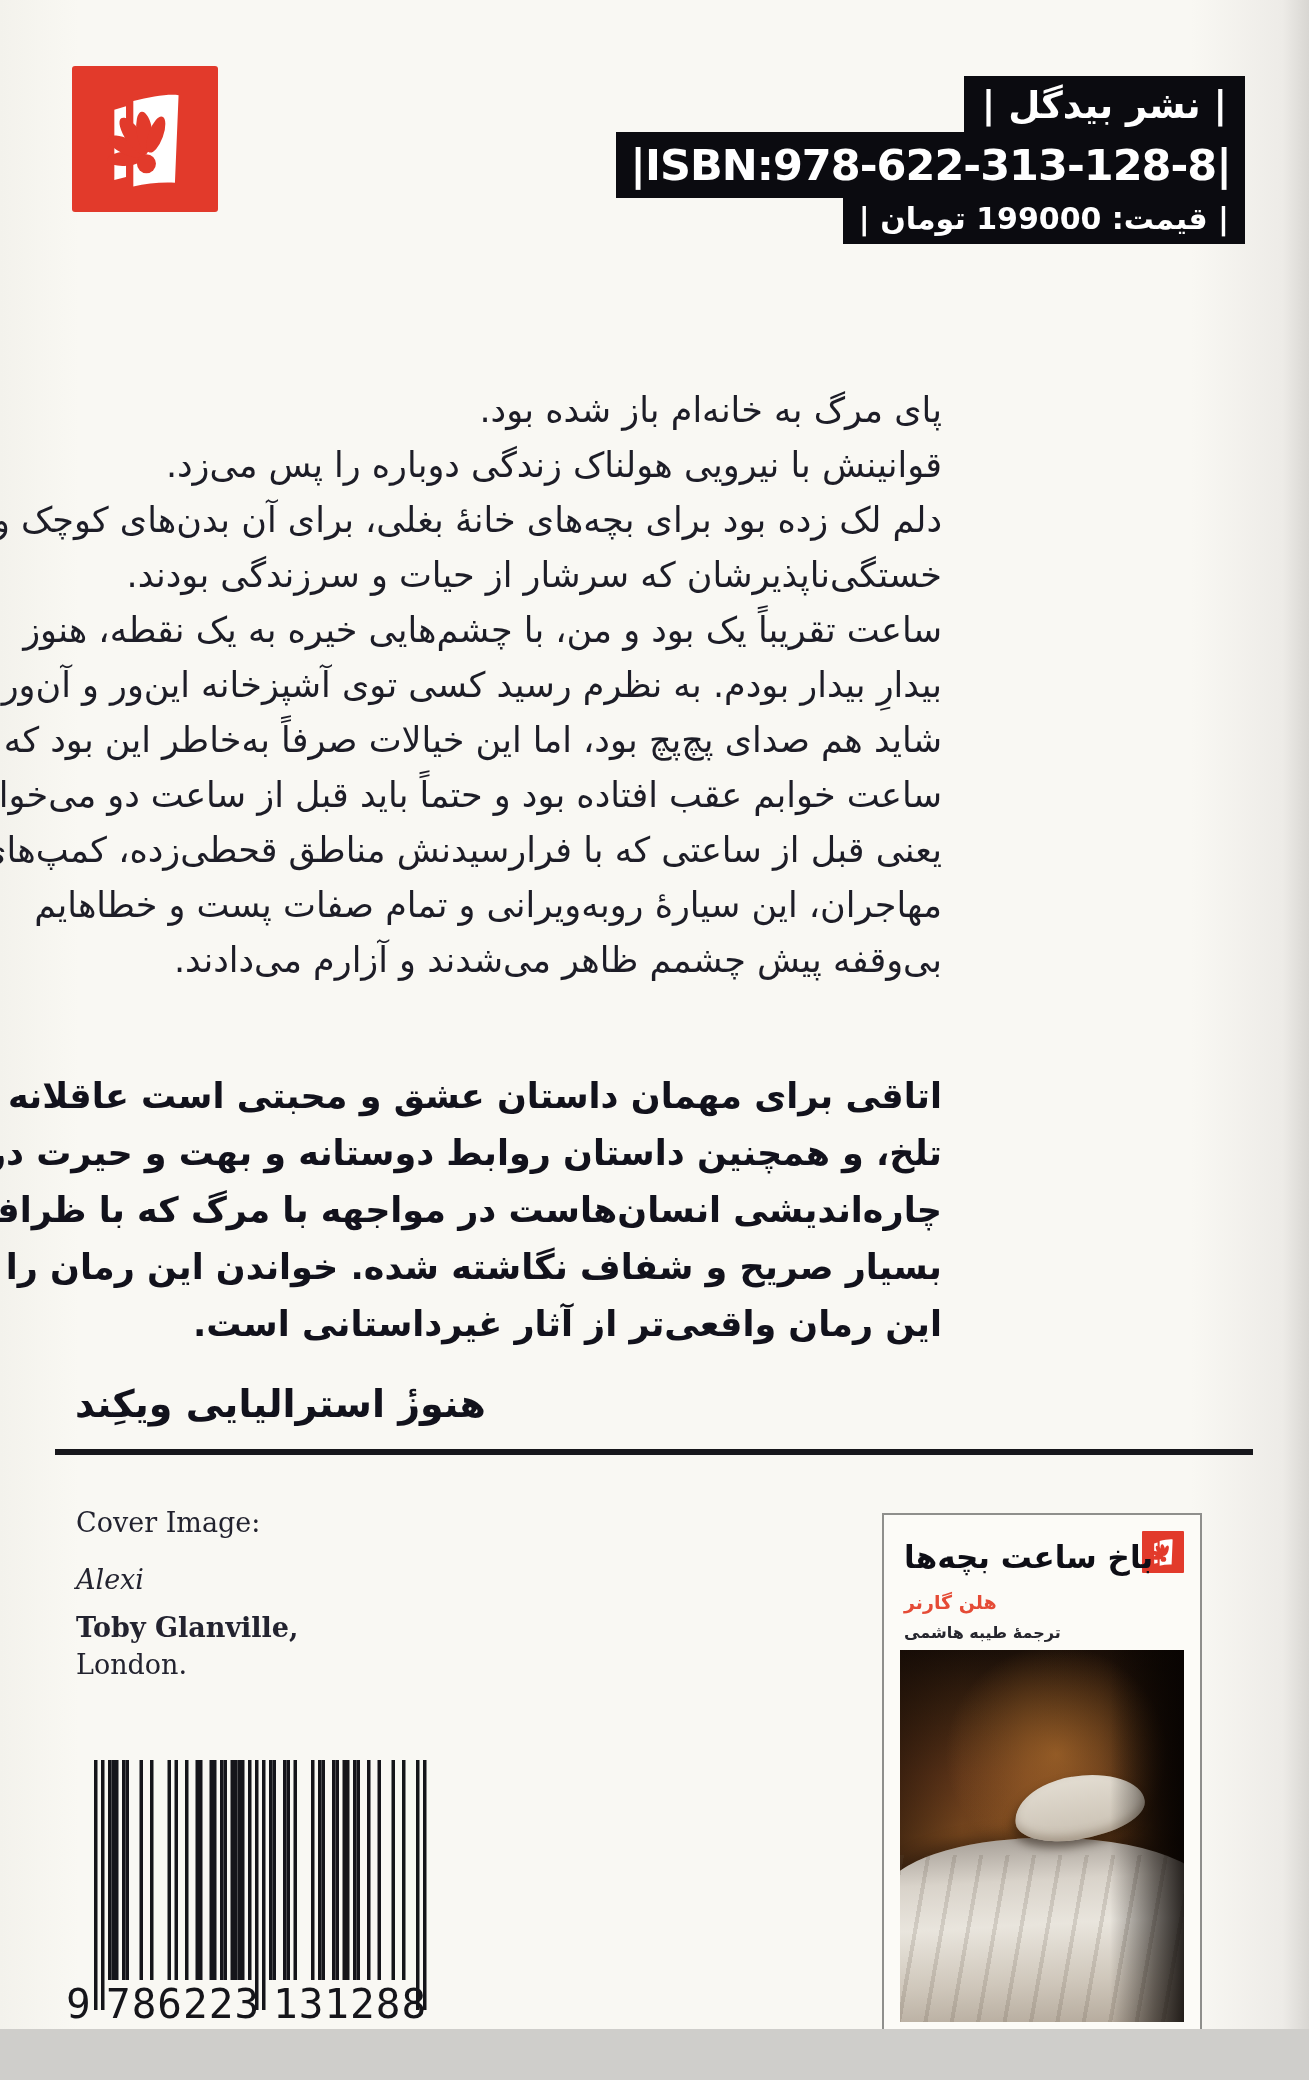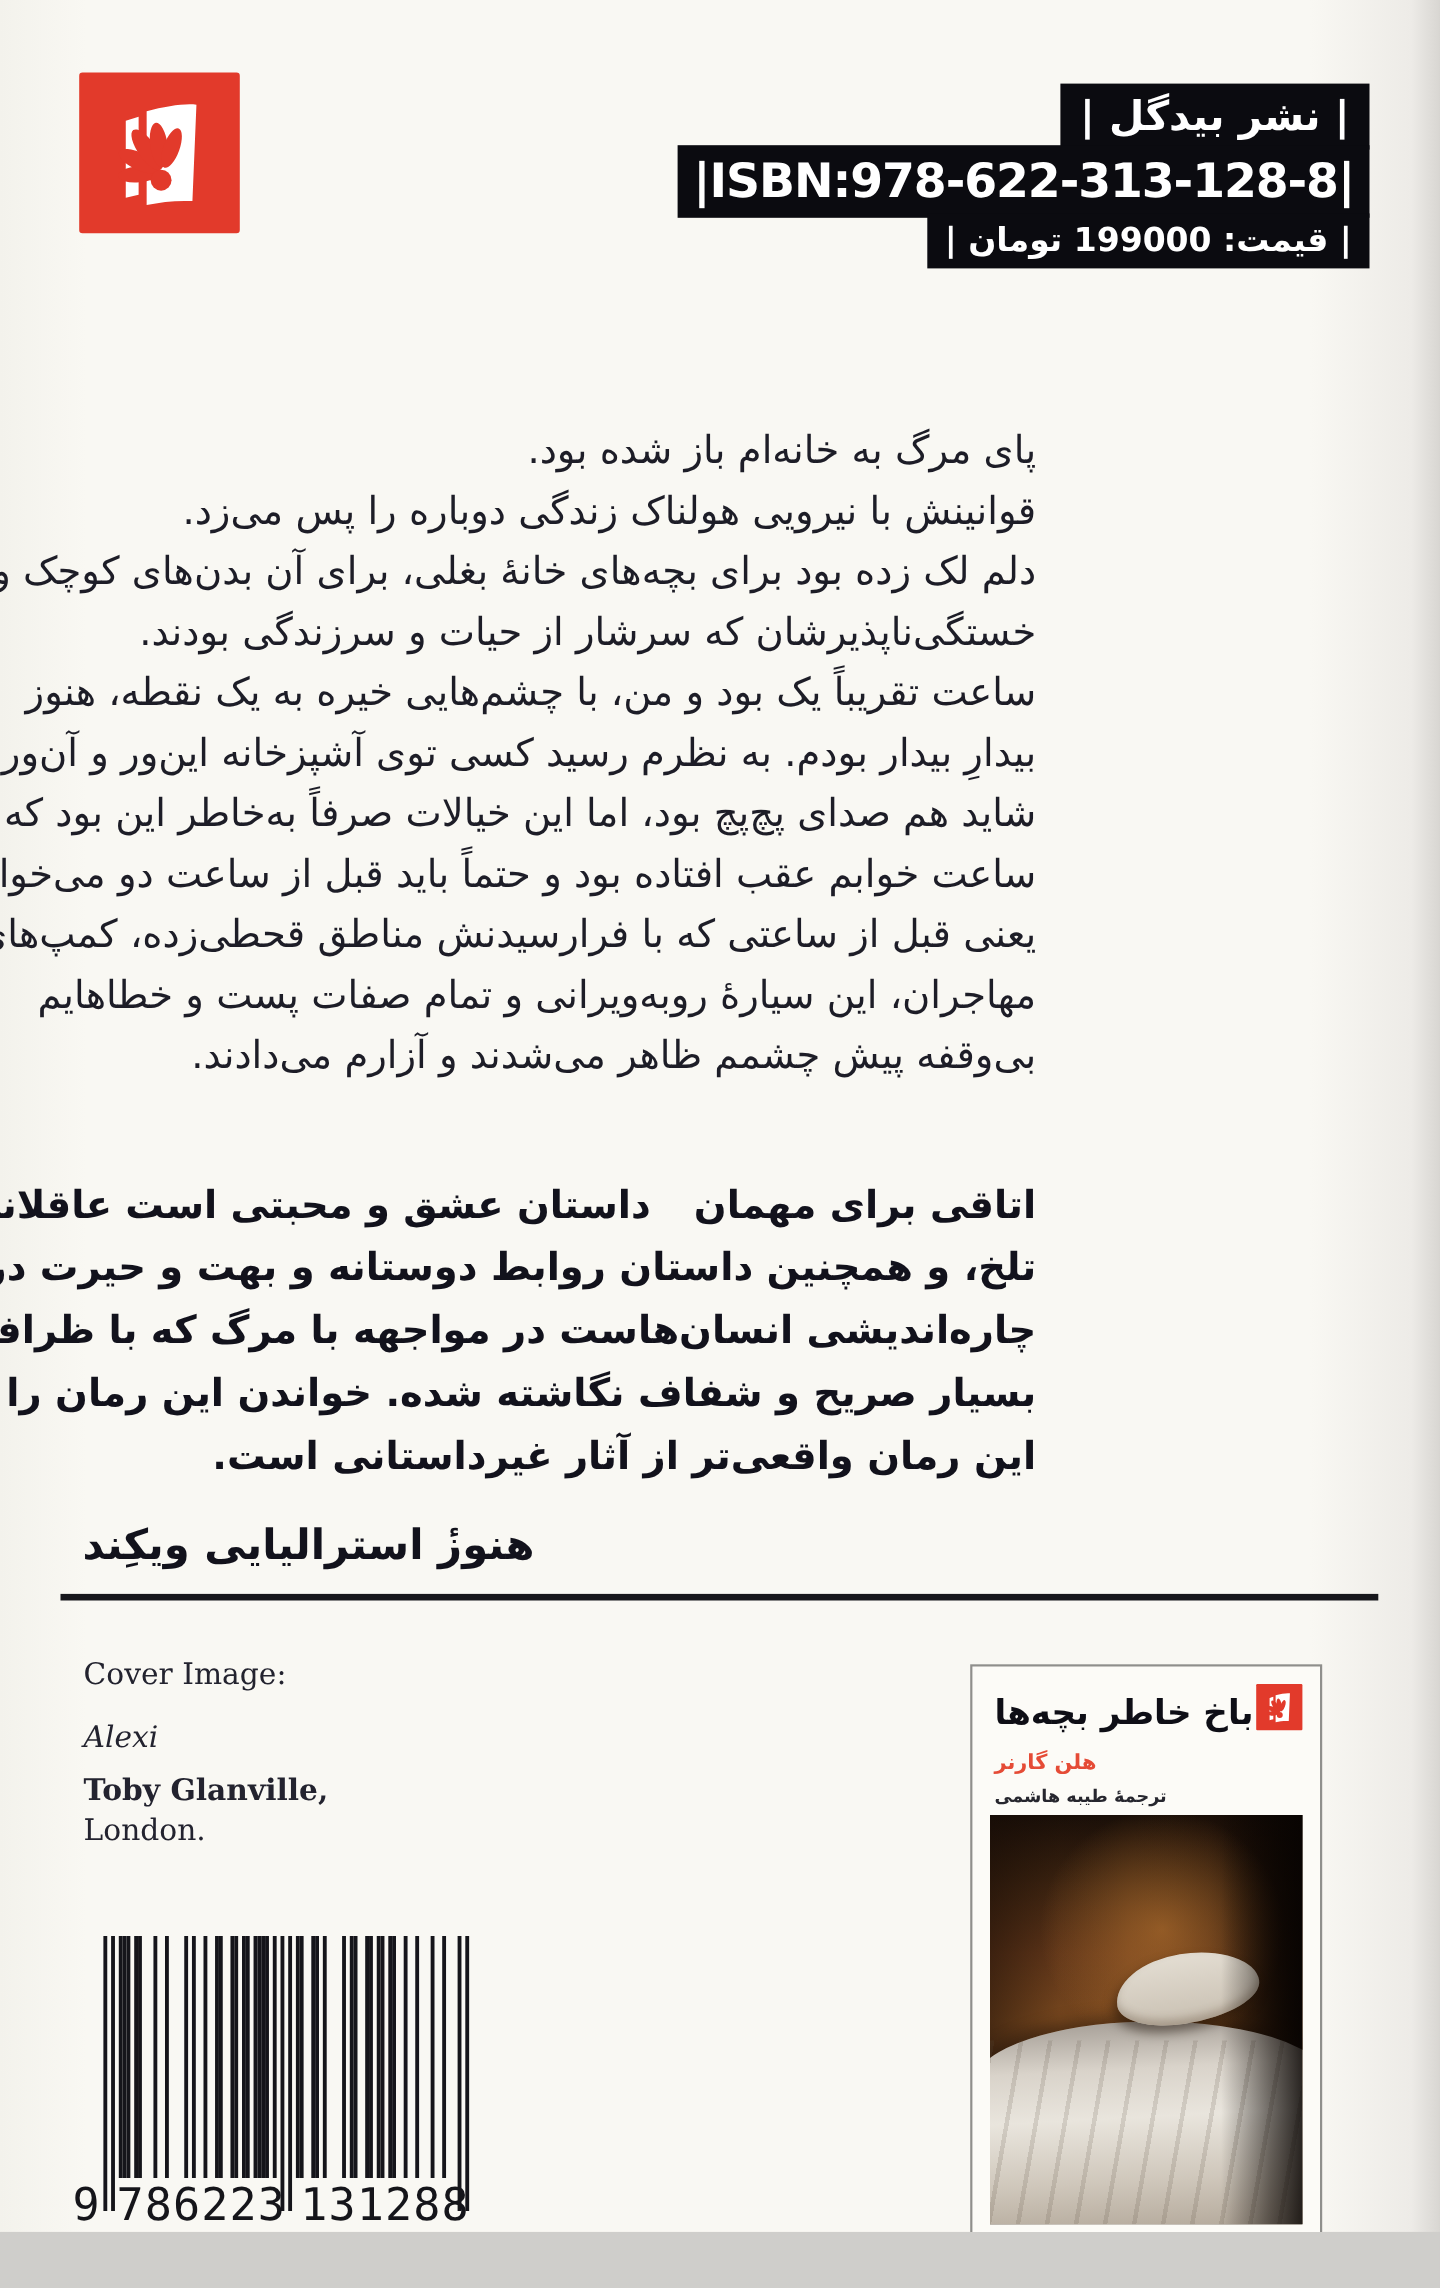--- a/index.html
+++ b/index.html
@@ -19,21 +19,21 @@
   .tag{position:absolute;right:64px;background:#0b0b10;color:#ffffff;font-weight:bold;white-space:nowrap;}
   .tag-name{top:76px;font-size:37px;line-height:60px;padding:0 18px;direction:rtl;}
   .tag-isbn{top:132px;font-size:43px;line-height:66px;padding:0 14px;letter-spacing:-1px;font-family:"DejaVu Sans",sans-serif;text-align:center;}
   .tag-price{top:194px;font-size:30px;line-height:50px;padding:0 16px;direction:rtl;}
   
   .excerpt{position:absolute;top:383px;right:367px;direction:rtl;text-align:right;font-size:35px;line-height:55px;color:#1d1d27;}
   .excerpt div{white-space:nowrap;}
   
   .review{position:absolute;top:1068px;right:367px;direction:rtl;text-align:right;font-size:35px;line-height:57px;font-weight:bold;color:#12121c;}
   .review div{white-space:nowrap;}
-  .review .book-title{font-weight:bold;margin-left:27px;}
+  .review .book-title{font-weight:bold;}
   .attribution{position:absolute;left:75px;top:1382px;direction:rtl;font-size:38px;font-weight:bold;color:#12121c;white-space:nowrap;}
   
   .divider{position:absolute;left:55px;top:1449px;width:1198px;height:6px;background:#17171c;}
   
   .credit{position:absolute;left:76px;top:1504px;font-family:"DejaVu Serif",serif;font-size:27px;line-height:37px;color:#23232f;}
   .credit .gap{height:20px;}
   .credit .t-italic{font-style:italic;}
   .credit .t-bold{font-weight:bold;margin-top:11px;}
   
   .mini{position:absolute;left:882px;top:1513px;width:320px;height:529px;background:#fcfbf7;border:2px solid #8f8f8c;box-sizing:border-box;}
@@ -137,21 +137,21 @@
     <div class="t-bold">Toby Glanville,</div>
     <div>London.</div>
   </div>
 
   <div class="mini">
     <div class="mini-logo">
       <svg viewBox="0 0 100 100">
           <use href="#bidgol"></use>
         </svg>
     </div>
-    <div class="mini-title">باخ خاطر بچه‌ها</div>
+    <div class="mini-title">باخ ساعت بچه‌ها</div>
     <div class="mini-author">هلن گارنر</div>
     <div class="mini-translator">ترجمهٔ طیبه هاشمی</div>
     <div class="mini-photo">
       <div class="bed"></div>
       <div class="bed-folds"></div>
       <div class="pillow"></div>
       <div class="photo-shade"></div>
     </div>
   </div>
 

